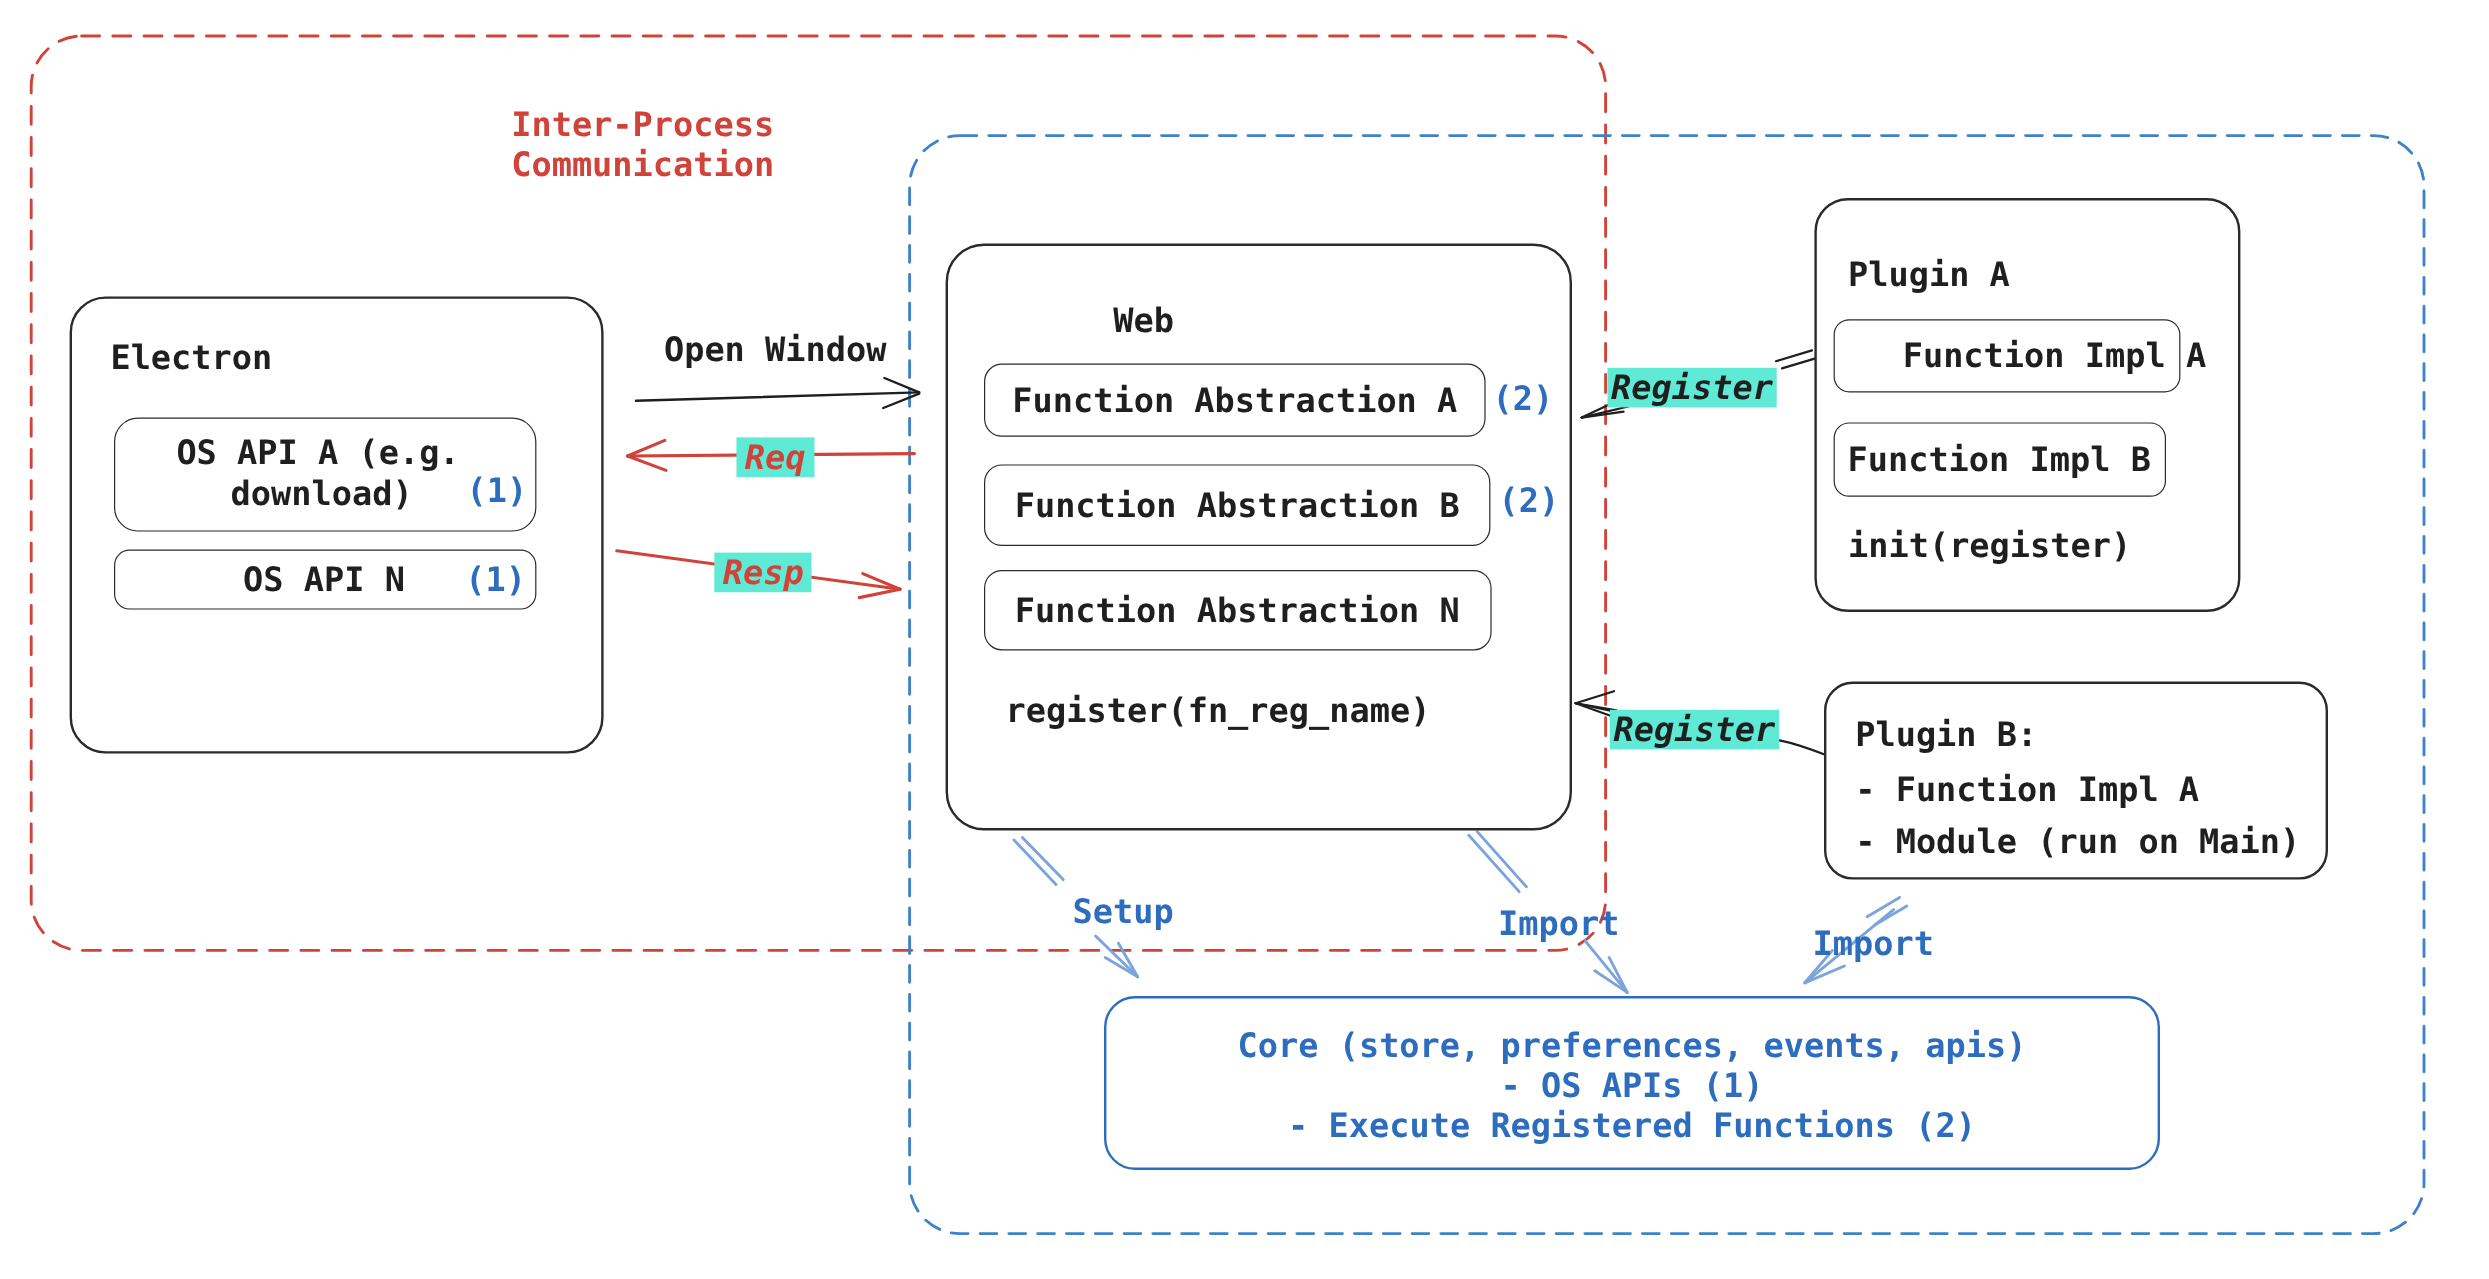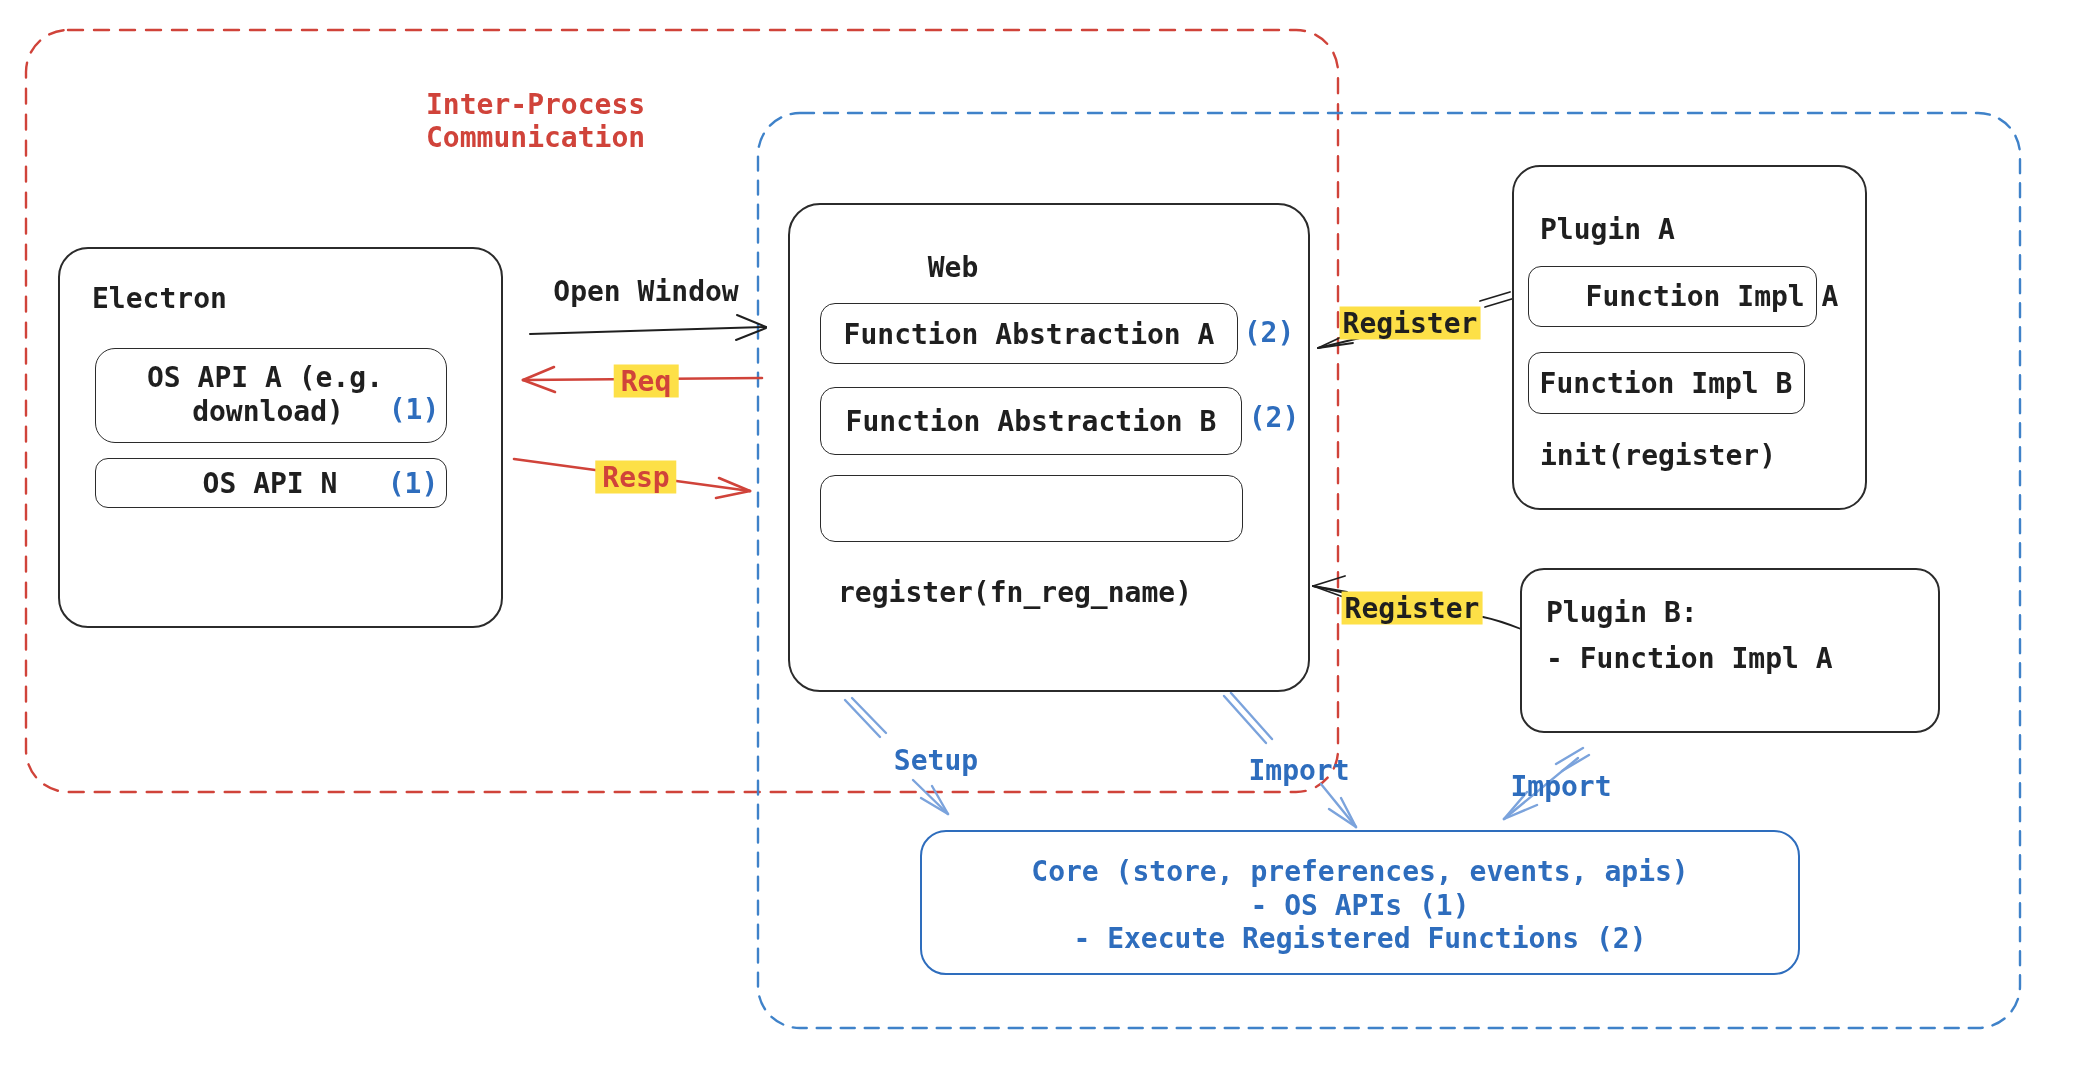--- a/index.html
+++ b/index.html
@@ -23,21 +23,21 @@
     position:absolute;
     font:600 28px "DejaVu Sans Mono", monospace;
     color:#1f1f1f;
     white-space:pre;
     line-height:33px;
     transform:translateY(-50%);
   }
   .t.center{transform:translate(-50%,-50%);}
   .t.red{color:#d0433a;}
   .t.blue{color:#2e6dbd;}
-  .t.onwire{background:#fde047;padding:0 7px;}
+  .t.onwire{background:#5eead4;padding:0 7px;font-style:italic;}
 </style>
 </head>
 <body>
 
 <div class="canvas">
 
   <svg class="overlay" viewBox="0 0 2074 1066" fill="none" stroke-linecap="round">
 
     <rect x="26" y="30" width="1312" height="762" rx="42" stroke="#d0433a" stroke-width="2.4" stroke-dasharray="15 11"></rect>
 
@@ -127,29 +127,31 @@
   <div class="t center" style="left:268px;top:411px;">download)</div>
   <div class="t center blue" style="left:414px;top:409px;">(1)</div>
   <div class="t center" style="left:270px;top:483px;">OS API N</div>
   <div class="t center blue" style="left:413px;top:483px;">(1)</div>
 
   <div class="t center" style="left:953px;top:267px;">Web</div>
   <div class="t center" style="left:1029px;top:334px;">Function Abstraction A</div>
   <div class="t center blue" style="left:1269px;top:332px;">(2)</div>
   <div class="t center" style="left:1031px;top:421px;">Function Abstraction B</div>
   <div class="t center blue" style="left:1274px;top:417px;">(2)</div>
+  <div class="t center" style="left:1031px;top:509px;">Function Abstraction N</div>
   <div class="t" style="left:838px;top:592px;">register(fn_reg_name)</div>
 
   <div class="t" style="left:1540px;top:229px;">Plugin A</div>
   <div class="t center" style="left:1672px;top:296px;margin-left:40px;">Function Impl A</div>
   <div class="t center" style="left:1666px;top:383px;">Function Impl B</div>
   <div class="t" style="left:1540px;top:455px;">init(register)</div>
 
   <div class="t" style="left:1546px;top:612px;">Plugin B:</div>
   <div class="t" style="left:1546px;top:658px;">- Function Impl A</div>
+  <div class="t" style="left:1546px;top:701px;">- Module (run on Main)</div>
 
   <div class="t center blue" style="left:1360px;top:871px;">Core (store, preferences, events, apis)</div>
   <div class="t center blue" style="left:1360px;top:905px;">- OS APIs (1)</div>
   <div class="t center blue" style="left:1360px;top:938px;">- Execute Registered Functions (2)</div>
 
   <div class="t center" style="left:646px;top:291px;">Open Window</div>
   <div class="t center red onwire" style="left:646px;top:381px;">Req</div>
   <div class="t center red onwire" style="left:636px;top:477px;">Resp</div>
   <div class="t center onwire" style="left:1410px;top:323px;padding:0 3px;">Register</div>
   <div class="t center onwire" style="left:1412px;top:608px;padding:0 3px;">Register</div>

